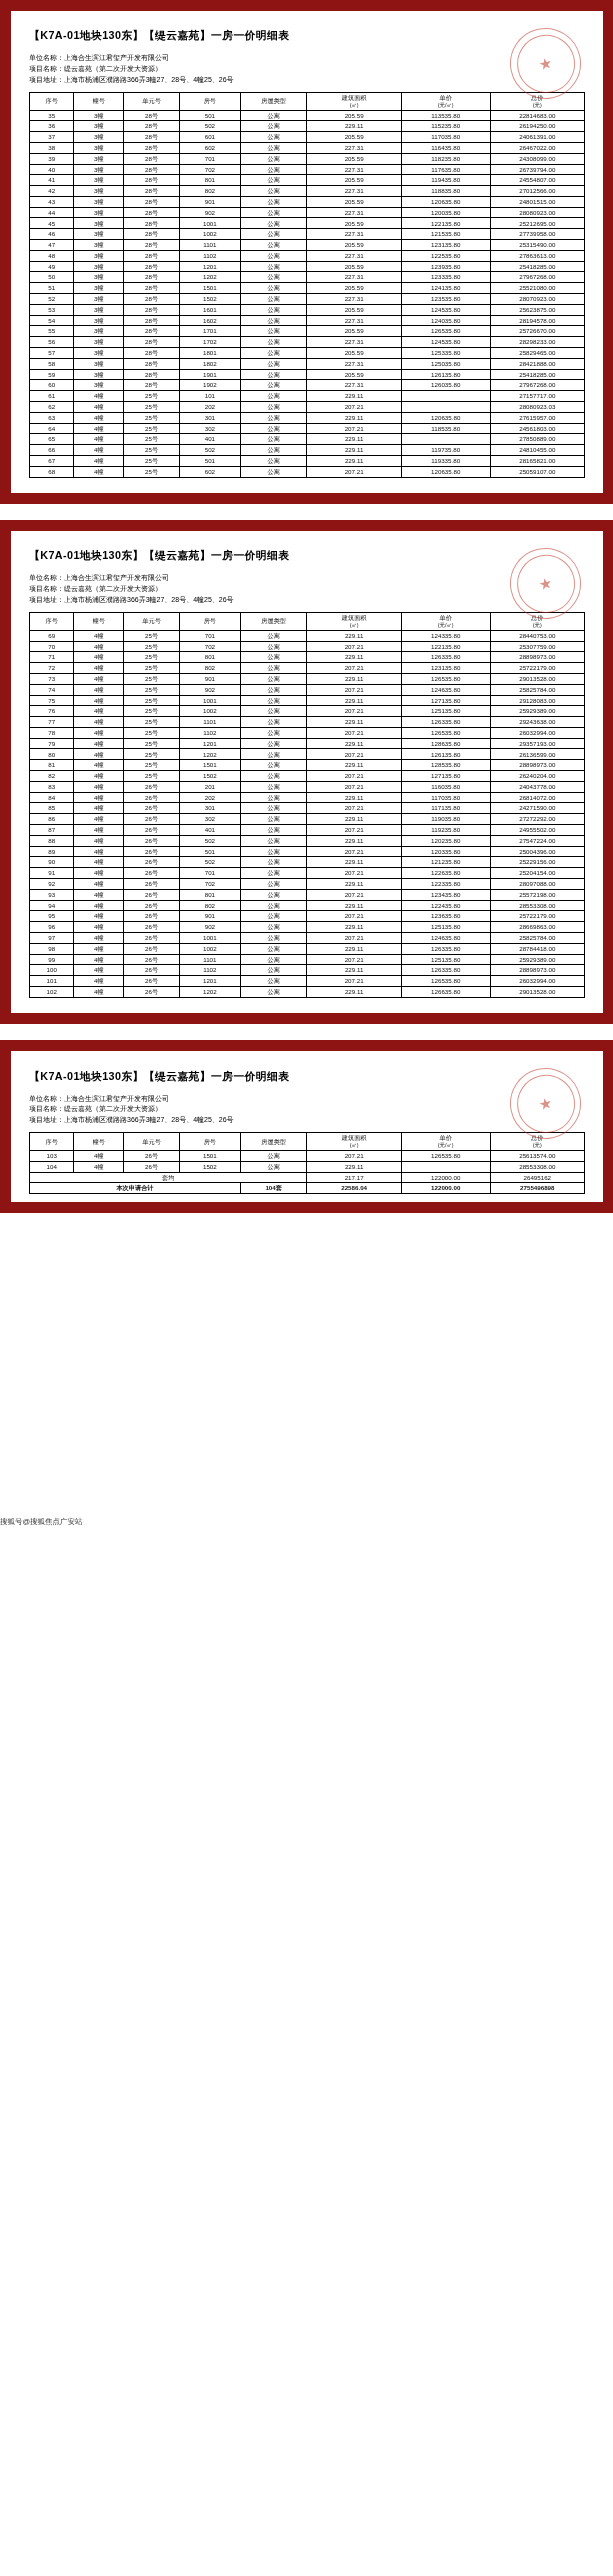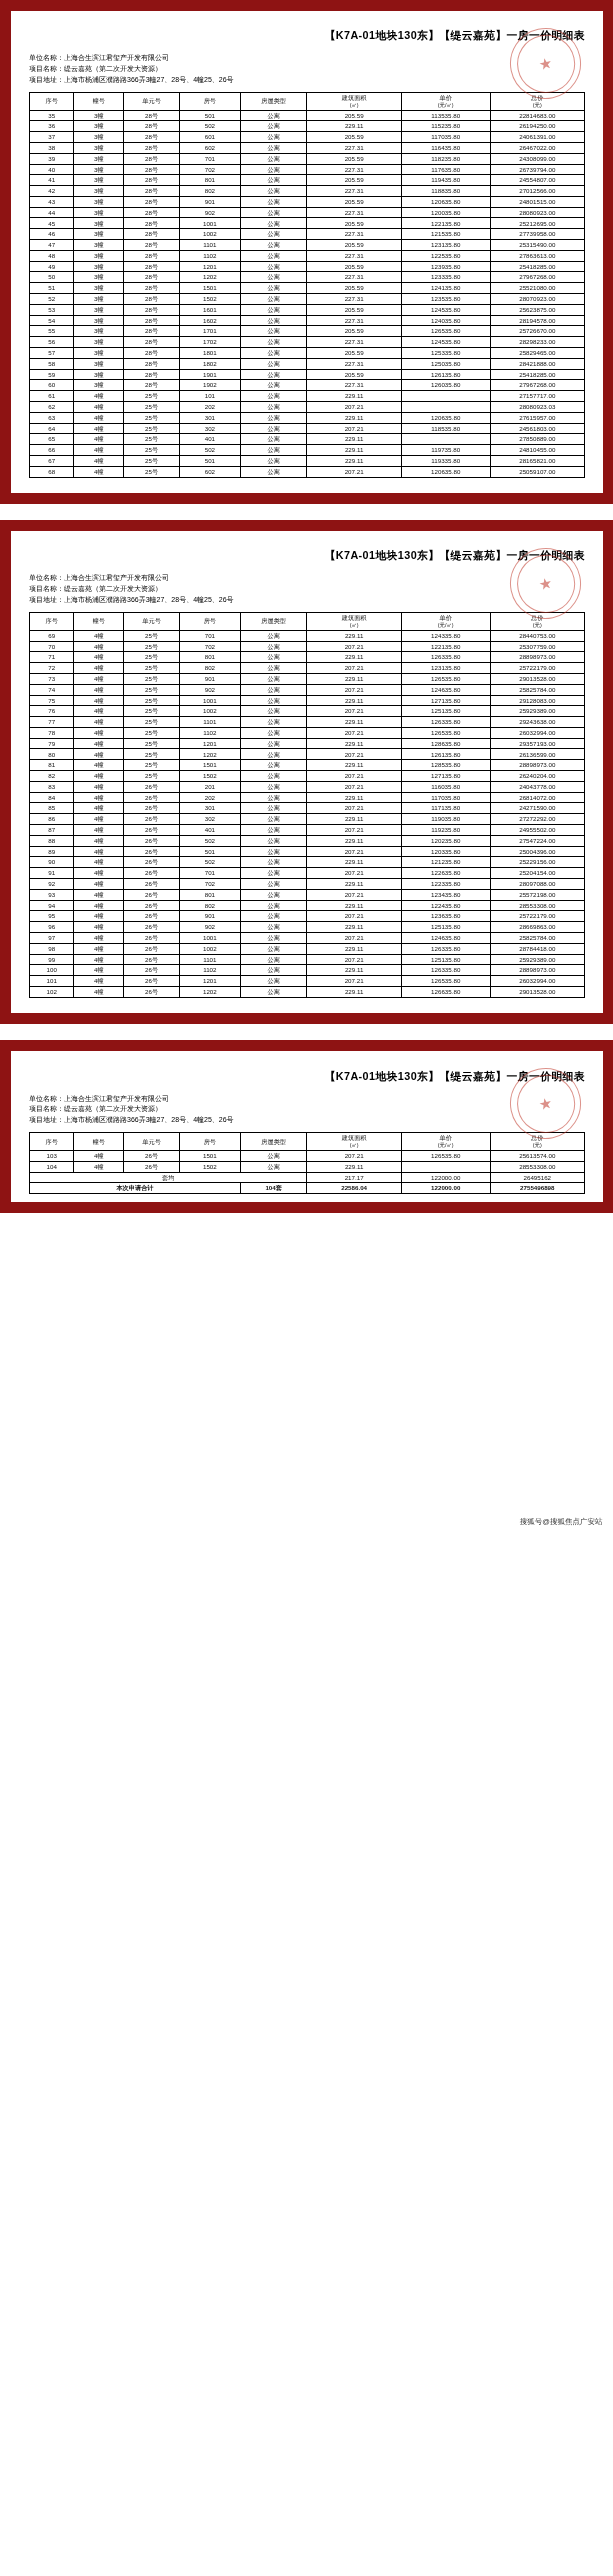--- a/index.html
+++ b/index.html
@@ -17,21 +17,21 @@
   .sheet {
     position: relative;
     background: #ffffff;
     border: 11.6px solid #8e1313;
     margin: 0 auto;
     padding: 11.6px 18px 15px 18px;
   }
   .sheet.s1 { width: 614px; border-width: 11.6px; }
   .gap { height: 16.6px; background:#ffffff; }
   .title {
-    text-align: right;
+    text-align: left;
     font-size: 10.8px;
     font-weight: bold;
     letter-spacing: 0.4px;
     margin: 6.6px 0 10px 0;
     color: #000;
   }
   .meta {
     font-size: 7px;
     line-height: 1.55;
     color: #000;
@@ -91,21 +91,21 @@
     border-radius: 50%;
     display:flex; align-items:center; justify-content:center;
     position: relative;
   }
   .stamp .star {
     font-size: 15px; line-height: 1;
   }
   .stamp-tr { top: 16.6px; right: 21.6px; }
   .bottom-credit {
     width: 614px;
-    text-align: right;
+    text-align: left;
     font-size: 7.5px;
     color: #333;
     padding: 5px 11.6px 8.3px 0;
   }
   .white-space { background:#fff; height: 299px; }
   .sum-row td { font-weight: bold; }
   .sheet3-inner { padding-bottom: 8.3px; }
 </style>
 </head>
 <body>

